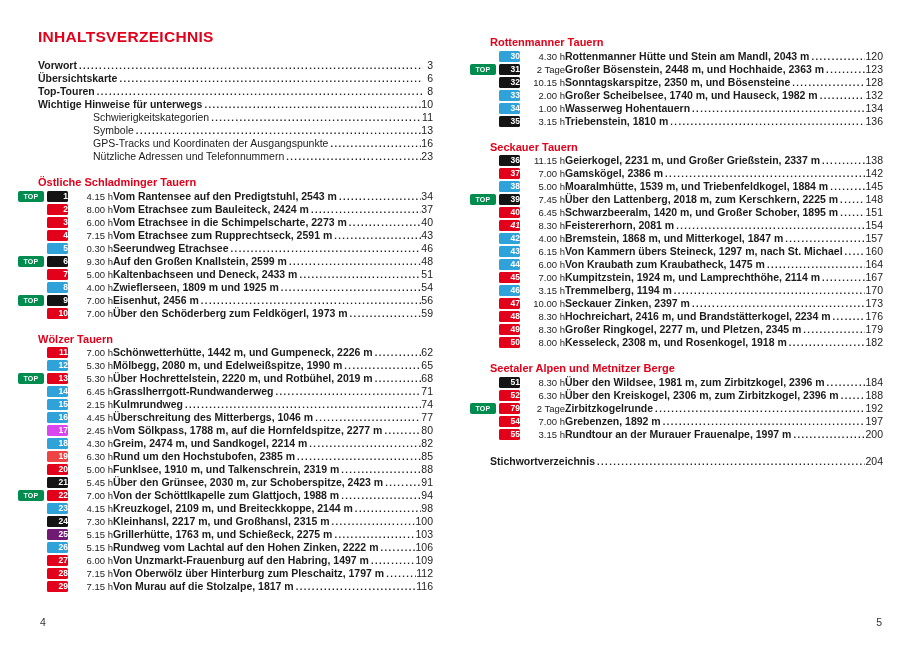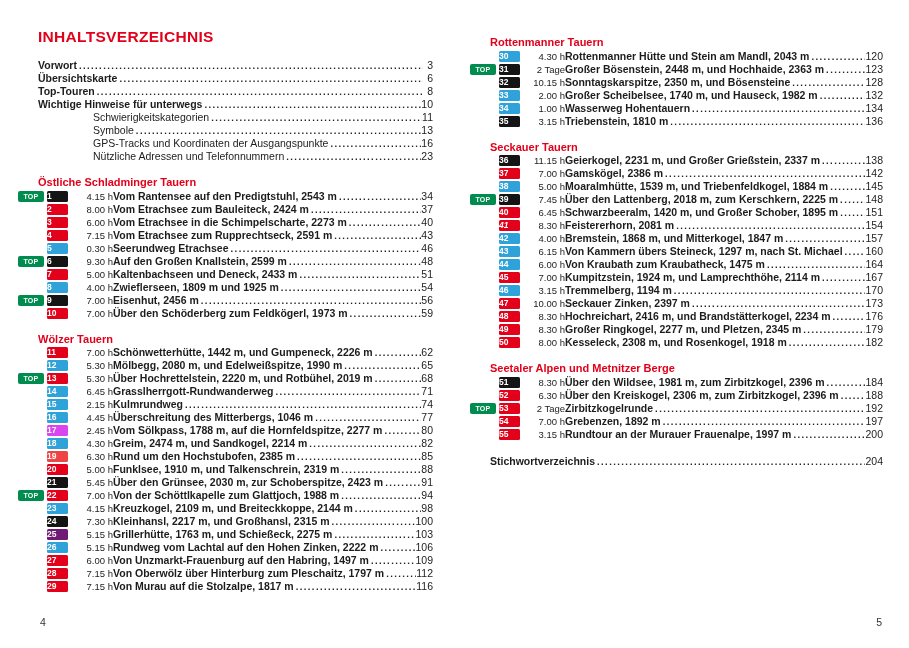--- a/index.html
+++ b/index.html
@@ -27,21 +27,21 @@
 
   .entry{margin-left:-20px;}
   .cell-top{width:29px;display:inline-flex;align-self:center;}
   .badge-top{
     background:var(--green,#008c4f);color:#fff;font-size:7px;font-weight:700;
     width:26px;height:11px;line-height:11px;text-align:center;border-radius:2px;letter-spacing:.3px;
   }
   .cell-num{width:24px;display:inline-flex;align-self:center;}
   .badge-num{
     color:#fff;font-weight:700;font-size:8.5px;width:21px;height:11px;line-height:11.5px;
-    text-align:left;border-radius:1.5px;
+    text-align:right;border-radius:1.5px;
   }
   .cell-time{width:42px;box-sizing:border-box;text-align:right;font-size:9.5px;font-weight:400;}
   .entry-title{font-weight:700;}
   .leader{
     flex:1 1 6px;min-width:4px;overflow:hidden;letter-spacing:1.4px;
     font-weight:700;font-size:9.5px;padding:0 2px;color:#222;
   }
   .pagenum{font-weight:400;font-size:10.5px;text-align:right;min-width:10px;}
 
   .outro{margin-top:14px;}
@@ -651,21 +651,21 @@
             <span class="cell-time">6.30 h</span>
             <span class="entry-title">Über den Kreiskogel, 2306 m, zum Zirbitzkogel, 2396 m</span>
             <span class="leader">......................................................................................................................................................</span>
             <span class="pagenum">188</span>
           </div>
           <div class="toc-row entry">
             <span class="cell-top">
               <span class="badge-top">TOP</span>
             </span>
             <span class="cell-num">
-              <span class="badge-num" style="background: rgb(226, 0, 26);">53</span>
+              <span class="badge-num" style="background: rgb(226, 0, 26);">79</span>
             </span>
             <span class="cell-time">2 Tage</span>
             <span class="entry-title">Zirbitzkogelrunde</span>
             <span class="leader">......................................................................................................................................................</span>
             <span class="pagenum">192</span>
           </div>
           <div class="toc-row entry">
             <span class="cell-top"></span>
             <span class="cell-num">
               <span class="badge-num" style="background: rgb(226, 0, 26);">54</span>

